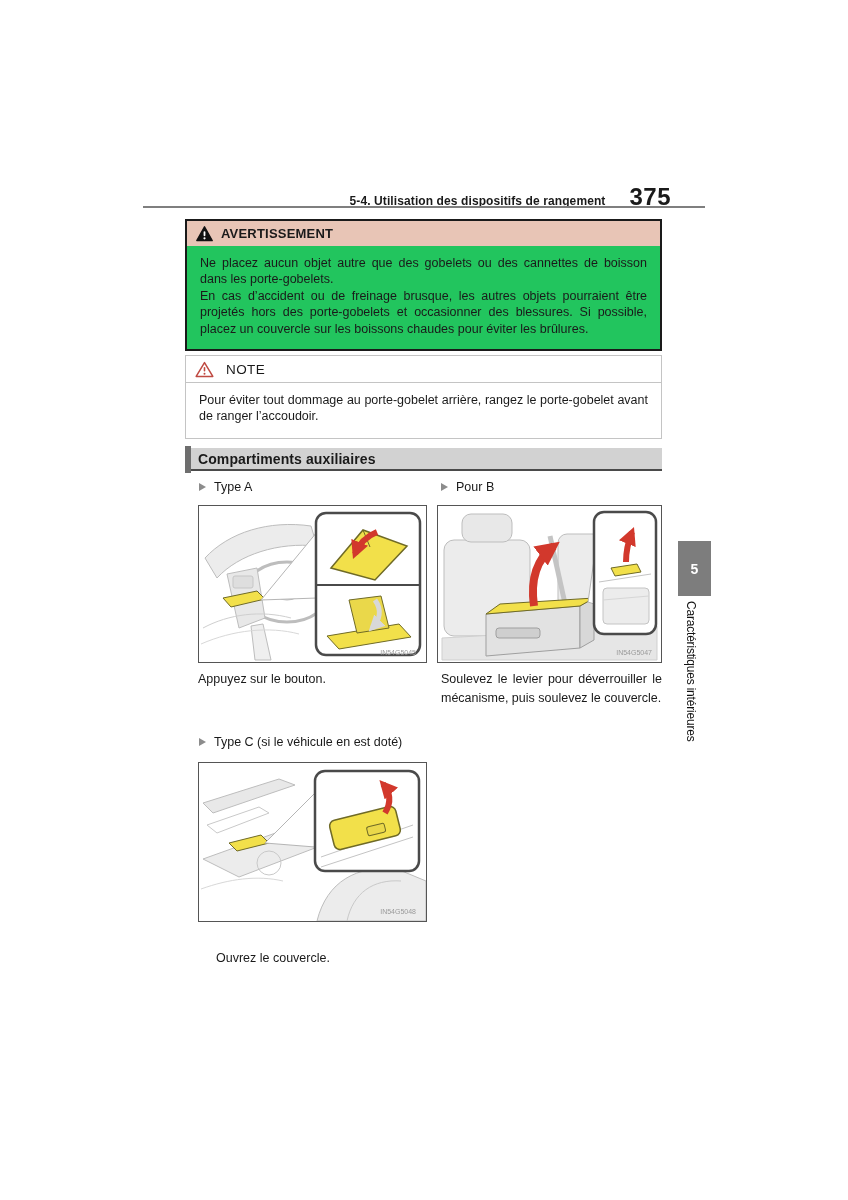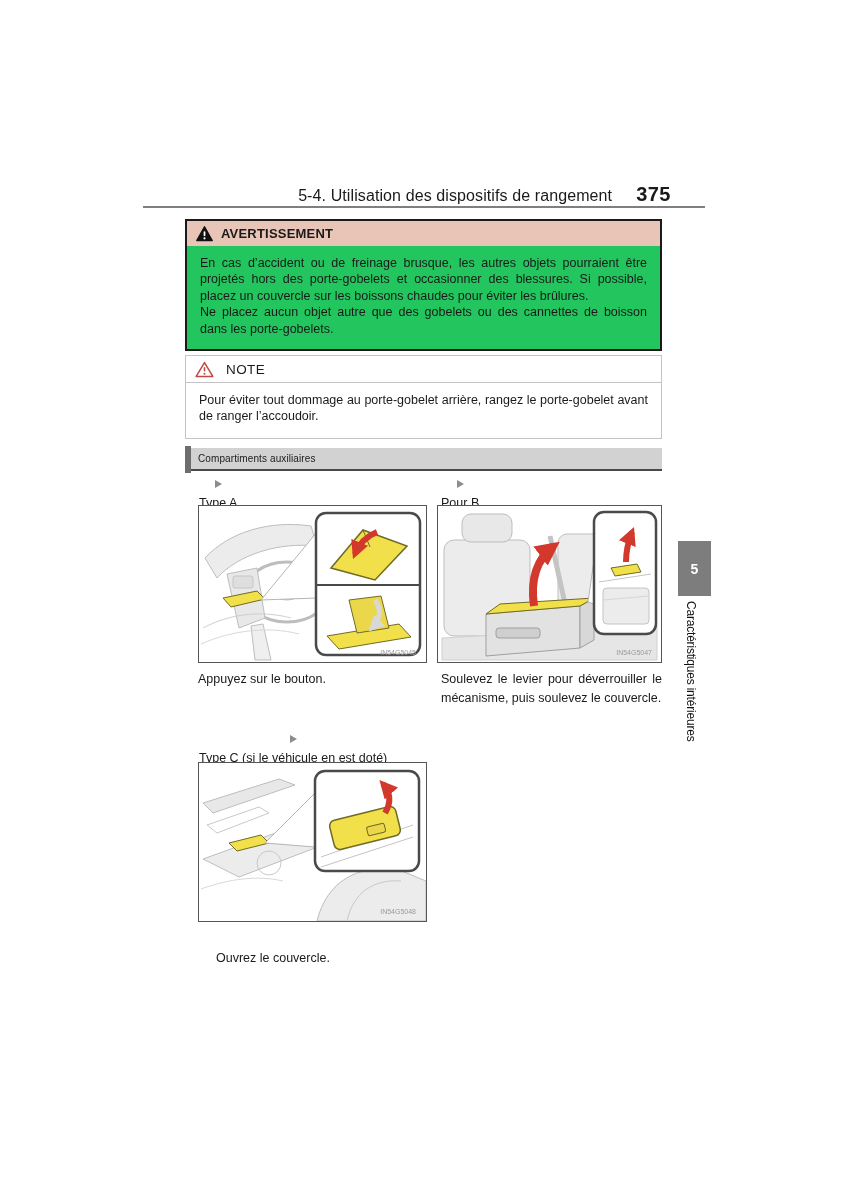--- a/index.html
+++ b/index.html
@@ -21,44 +21,44 @@
   .page{
     position:relative;width:848px;height:1200px;background:#ffffff;
     font-family:"Liberation Sans", sans-serif;color:#1a1a1a;overflow:hidden;
   }
   
   .header-row{
     position:absolute;top:183px;left:143px;width:562px;height:20px;
     display:flex;justify-content:flex-end;align-items:baseline;gap:24px;
     padding-right:34px;
   }
-  .header-crumb{font-size:16px;font-weight:normal;letter-spacing:.1px;margin-left:20px;}
-  .page-num{font-size:20px;font-weight:bold;letter-spacing:.5px;text-align:center;}
+  .header-crumb{font-size:12px;font-weight:bold;letter-spacing:.1px;margin-left:20px;}
+  .page-num{font-size:24px;font-weight:bold;letter-spacing:.5px;text-align:center;}
   .header-rule{position:absolute;top:206px;left:143px;width:562px;height:2px;background:var(--rule-gray);}
   
   .warning-box{position:absolute;top:219px;left:185px;width:477px;border:2px solid var(--warning-border);background:#22c55e;}
   .warning-head{height:25px;background:var(--warning-header-bg);display:flex;align-items:center;gap:8px;padding-left:9px;}
   .warning-title{font-size:13px;font-weight:bold;letter-spacing:.2px;}
   .warning-body{padding:9px 13px 12px 13px;}
   .warning-body p{font-size:12.5px;line-height:16.4px;text-align:justify;}
   
   .note-box{position:absolute;top:355px;left:185px;width:477px;border:1px solid var(--note-border);background:#fff;}
   .note-head{display:flex;align-items:center;gap:12px;padding:5px 10px 4px 9px;border-bottom:1px solid var(--note-border);}
   .note-title{font-size:13.5px;letter-spacing:.4px;}
   .note-body{padding:9px 13px 13px 13px;font-size:12.5px;line-height:16.4px;text-align:justify;}
   
   .section-bar{
     position:absolute;top:448px;left:185px;width:477px;height:23px;
     background:var(--section-bar-bg);border-bottom:2px solid var(--section-bar-underline);
     display:flex;align-items:center;
   }
   .section-accent{position:absolute;left:0;top:-2px;width:6px;height:27px;background:var(--section-bar-accent);}
-  .section-title{font-size:10px;font-weight:normal;margin-left:13px;letter-spacing:.1px;}
-  
-  .type-row{position:absolute;display:flex;align-items:center;gap:8px;font-size:12.5px;flex-direction:column;}
+  .section-title{font-size:14px;font-weight:bold;margin-left:13px;letter-spacing:.1px;}
+  
+  .type-row{position:absolute;display:flex;align-items:center;gap:8px;font-size:12.5px;}
   .tri{width:0;height:0;border-left:7px solid var(--bullet-gray);border-top:4.5px solid transparent;border-bottom:4.5px solid transparent;flex:0 0 auto;}
   
   .figure{position:absolute;border:1px solid #555;background:#fff;}
   .figure svg{display:block;}
   .caption{position:absolute;font-size:12.5px;line-height:19px;}
   .caption.justify{text-align:justify;}
   
   .tab-num{
     position:absolute;top:541px;left:678px;width:33px;height:55px;
     background:var(--tab-bg);color:#ffffff;display:flex;align-items:center;justify-content:center;
@@ -84,22 +84,22 @@
   <div class="warning-box">
     <div class="warning-head">
       <svg width="17" height="16" viewBox="0 0 17 16">
         <path d="M8.5 0.8 L16.2 14.6 L0.8 14.6 Z" fill="#111" stroke="#111" stroke-width="1.4" stroke-linejoin="round"></path>
         <rect x="7.6" y="5.2" width="1.8" height="5" rx="0.9" fill="#fff"></rect>
         <circle cx="8.5" cy="12.3" r="1.1" fill="#fff"></circle>
       </svg>
       <span class="warning-title">AVERTISSEMENT</span>
     </div>
     <div class="warning-body">
+      <p>Ne placez aucun objet autre que des gobelets ou des cannettes de boisson dans les porte-gobelets.</p>
       <p>En cas d’accident ou de freinage brusque, les autres objets pourraient être projetés hors des porte-gobelets et occasionner des blessures. Si possible, placez un couvercle sur les boissons chaudes pour éviter les brûlures.</p>
-      <p>Ne placez aucun objet autre que des gobelets ou des cannettes de boisson dans les porte-gobelets.</p>
     </div>
   </div>
 
   <div class="note-box">
     <div class="note-head">
       <svg width="19" height="17" viewBox="0 0 19 17">
         <path d="M9.5 1.6 L17.8 15.4 L1.2 15.4 Z" fill="none" stroke="var(--note-icon-red)" stroke-width="1.5" stroke-linejoin="round"></path>
         <rect x="8.7" y="6" width="1.6" height="4.6" rx="0.8" fill="var(--note-icon-red)"></rect>
         <circle cx="9.5" cy="12.7" r="1" fill="var(--note-icon-red)"></circle>
       </svg>

